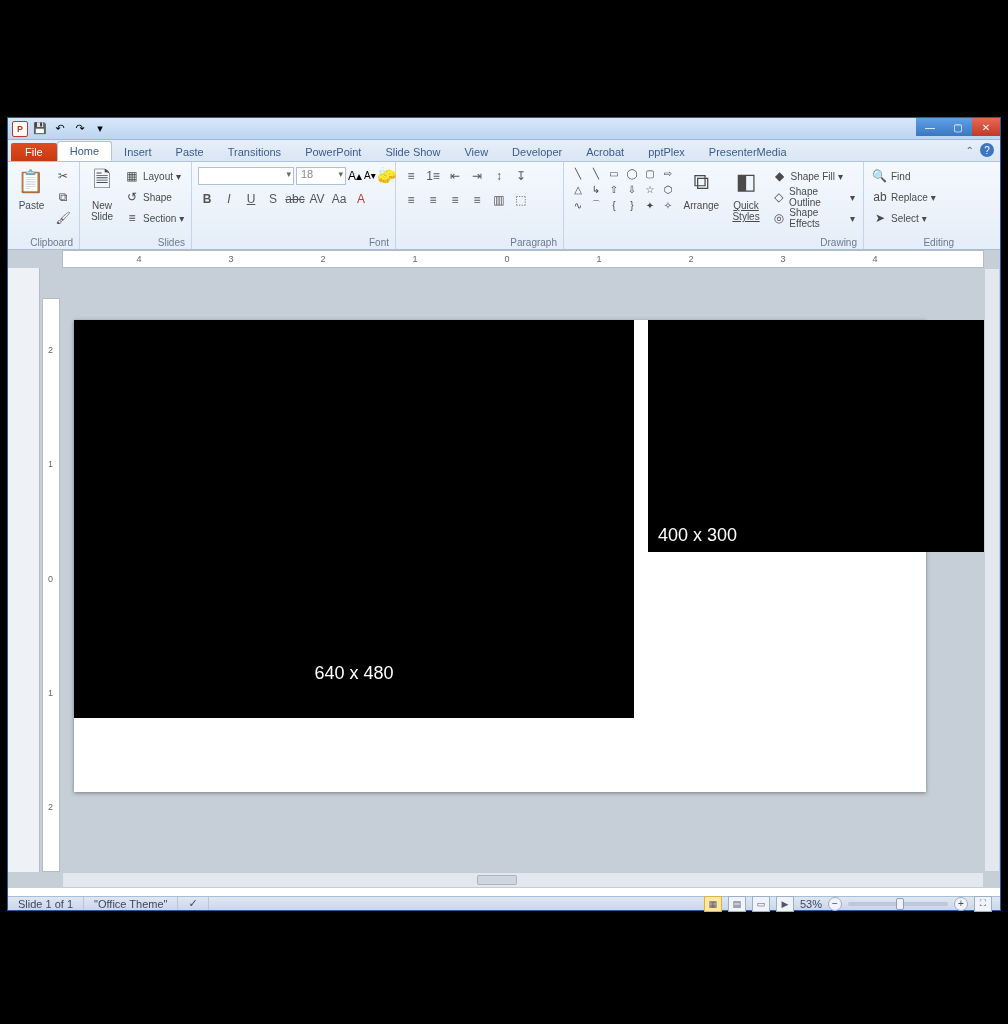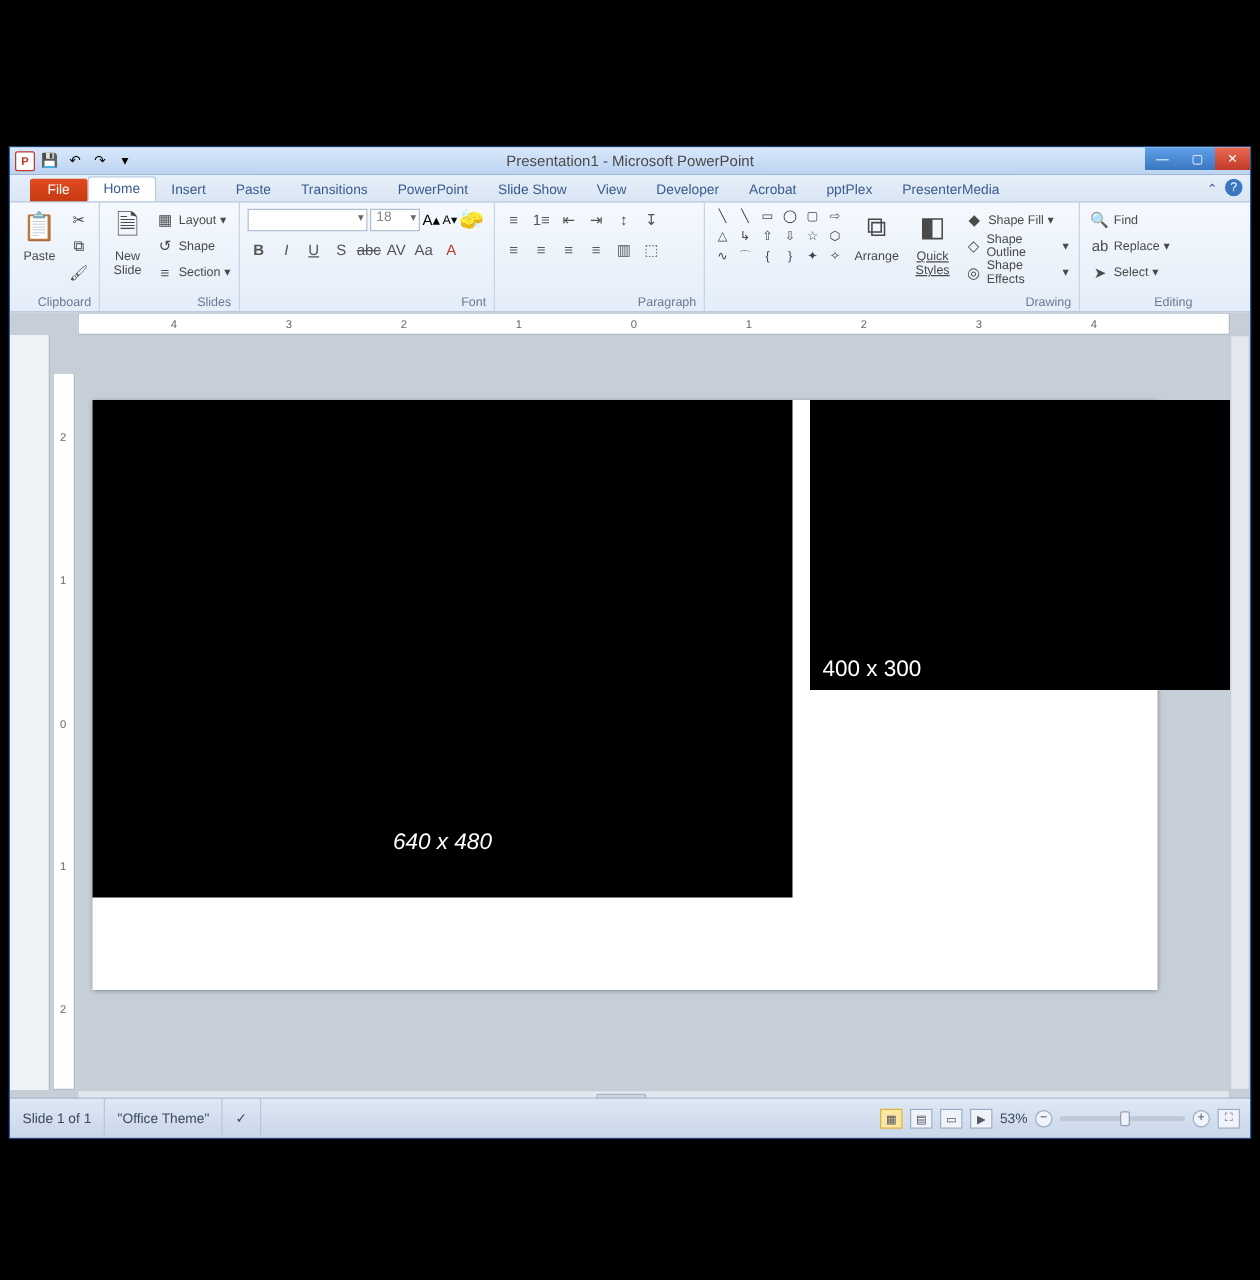--- a/index.html
+++ b/index.html
@@ -10,21 +10,21 @@
   .qat { display: flex; align-items: center; gap: 4px; padding-left: 4px; }
   .qat-icon { width: 16px; height: 16px; display: inline-flex; align-items: center; justify-content: center; font-size: 11px; }
   .ppt-logo { background: #fff; border: 1px solid #c0392b; color:#c0392b; font-weight:bold; font-size:9px; border-radius:2px; }
   .title-text { position: absolute; left: 0; right: 0; text-align: center; font-size: 12px; color:#4a4a4a; pointer-events: none; }
   .winbtns { position: absolute; right: 0; top: 0; display: flex; height: 18px; }
   .winbtn { width: 28px; display: flex; align-items: center; justify-content: center; font-size: 10px; color:#fff; }
   .winbtn.min { background: linear-gradient(#5fa0e8,#3a77c0); }
   .winbtn.max { background: linear-gradient(#5fa0e8,#3a77c0); }
   .winbtn.close { background: linear-gradient(#e86a54,#c03a27); }
   
-  .tabstrip { height: 22px; background: linear-gradient(#e6eff9,#dae6f4); display: flex; align-items: flex-end; border-bottom: 1px solid #b0c4dc; padding-left: 16px; gap: 0; position: relative;}
+  .tabstrip { height: 22px; background: linear-gradient(#e6eff9,#dae6f4); display: flex; align-items: flex-end; border-bottom: 1px solid #b0c4dc; padding-left: 3px; gap: 0; position: relative;}
   .tab { padding: 3px 12px 3px 12px; font-size: 11px; color:#3b5b8c; cursor: default; }
   .tab.file { background: linear-gradient(#e24a1e,#c63a12); color:#fff; border-radius: 2px 2px 0 0; padding: 3px 14px;}
   .tab.active { background:#fff; border:1px solid #b0c4dc; border-bottom:1px solid #fff; border-radius:3px 3px 0 0; color:#3b5b8c;}
   .tabstrip .help-icon { position:absolute; right:6px; top:3px; width:14px; height:14px; border-radius:50%; background:#3a77c0; color:#fff; font-size:10px; display:flex; align-items:center; justify-content:center;}
   .tabstrip .collapse-icon { position:absolute; right:26px; top:5px; color:#3b5b8c; font-size:10px;}
   
   .ribbon { height: 88px; background: linear-gradient(#f5f9fe,#e4edf8); border-bottom:1px solid #a8bdd6; display:flex; }
   .group { border-right:1px solid #c5d4e6; display:flex; flex-direction:column; justify-content:space-between; padding:2px 6px 0 6px; }
   .group-body { flex:1; display:flex; align-items:flex-start; gap:4px; padding-top:2px;}
   .group-label { text-align:right; font-size:10px; color:#6a7a90; padding:1px 0; position:relative;}
@@ -52,21 +52,21 @@
   .canvas-scroll { position:absolute; left:54px; right:16px; top:20px; bottom:18px; overflow:hidden; }
   .slide { position:absolute; left:12px; top:50px; width:852px; height:472px; background:#fff; box-shadow:0 1px 4px rgba(0,0,0,.4);}
   .ph { position:absolute; background:#000; color:#fff; font-family:Calibri,Arial,sans-serif; font-size:18px; display:flex; align-items:flex-end; padding:6px 10px; }
   .ph.big   { left:0;   top:0;   width:560px; height:398px; }
   .ph.med   { left:574px; top:0; width:356px; height:232px; }
   .ph.small { left:574px; top:240px; width:220px; height:166px; }
   .hscroll { position:absolute; left:54px; right:16px; bottom:0; height:16px; background:#e3e8ef; border:1px solid #c5cdd8; }
   .hscroll .thumb { position:absolute; left:45%; top:2px; width:40px; height:10px; background:#cfd6e0; border:1px solid #aab4c2; border-radius:2px;}
   .vscroll { position:absolute; right:0; top:18px; bottom:16px; width:16px; background:#e3e8ef; border:1px solid #c5cdd8;}
   
-  .statusbar { position:absolute; left:0; right:0; bottom:0; height:32px; background:linear-gradient(#dfe8f4,#c9d7ea); border-top:1px solid #a8bdd6; display:flex; align-items:center; font-size:11px; color:#3a4a5c; }
+  .statusbar { position:absolute; left:0; right:0; bottom:0; height:14px; background:linear-gradient(#dfe8f4,#c9d7ea); border-top:1px solid #a8bdd6; display:flex; align-items:center; font-size:11px; color:#3a4a5c; }
   .status-seg { padding:0 10px; border-right:1px solid #b8c6da; height:100%; display:flex; align-items:center; gap:4px;}
   .status-right { margin-left:auto; display:flex; align-items:center; gap:6px; padding-right:8px;}
   .viewbtn { width:18px; height:16px; border:1px solid #9caec4; background:#f0f4fa; display:flex; align-items:center; justify-content:center; font-size:9px; color:#556;}
   .viewbtn.active { background:#fbe6a2; border-color:#d8b44a;}
   .zoom-slider { width:100px; height:4px; background:#bcc8d8; position:relative; border-radius:2px;}
   .zoom-slider .knob { position:absolute; left:48px; top:-4px; width:8px; height:12px; background:#eef2f8; border:1px solid #8fa0b6; border-radius:2px;}
   .zoom-btn { width:14px; height:14px; border:1px solid #9caec4; border-radius:50%; display:flex; align-items:center; justify-content:center; font-size:10px; background:#f0f4fa;}
 </style>
 </head>
 <body>
@@ -74,21 +74,20 @@
 <div class="outer-frame">
 
   <div class="titlebar">
     <div class="qat">
       <span class="qat-icon ppt-logo">P</span>
       <span class="qat-icon">💾</span>
       <span class="qat-icon">↶</span>
       <span class="qat-icon">↷</span>
       <span class="qat-icon">▾</span>
     </div>
-    <div class="title-text">Presentation1 - Microsoft PowerPoint</div>
     <div class="winbtns">
       <div class="winbtn min">—</div>
       <div class="winbtn max">▢</div>
       <div class="winbtn close">✕</div>
     </div>
   </div>
 
   <div class="tabstrip">
     <div class="tab file">File</div>
     <div class="tab active">Home</div>
@@ -145,21 +144,21 @@
           <div class="item"><span class="ic">≡</span><span>Section</span> ▾</div>
         </div>
       </div>
       <div class="group-label">Slides</div>
     </div>
 
     <div class="group" style="width:204px">
       <div class="group-body" style="flex-direction:column;gap:4px;align-items:flex-start;">
         <div class="font-box">
           <span class="combo" style="width:96px"></span>
-          <span class="combo" style="width:40px">18</span>
+          <span class="combo" style="width:50px">18</span>
           <span class="ic" style="font-size:12px;">A▴</span>
           <span class="ic" style="font-size:10px;">A▾</span>
           <span class="ic">🧽</span>
         </div>
         <div class="iconrow">
           <span class="ic" style="font-weight:bold">B</span>
           <span class="ic" style="font-style:italic">I</span>
           <span class="ic" style="text-decoration:underline">U</span>
           <span class="ic">S</span>
           <span class="ic" style="text-decoration:line-through">abc</span>
@@ -271,21 +270,21 @@
         <span class="vlabel" style="top:28%">1</span>
         <span class="vlabel" style="top:48%">0</span>
         <span class="vlabel" style="top:68%">1</span>
         <span class="vlabel" style="top:88%">2</span>
       </div>
     </div>
 
     <div class="canvas-scroll">
       <div class="slide">
         <div class="ph big">
-          <span style="margin:4px auto 28px;font-style:italic;">640 x 480</span>
+          <span style="margin:4px auto 28px;">640 x 480</span>
         </div>
         <div class="ph med">
           <span>400 x 300</span>
         </div>
       </div>
     </div>
 
     <div class="vscroll"></div>
     <div class="hscroll">
         <div class="thumb"></div>

